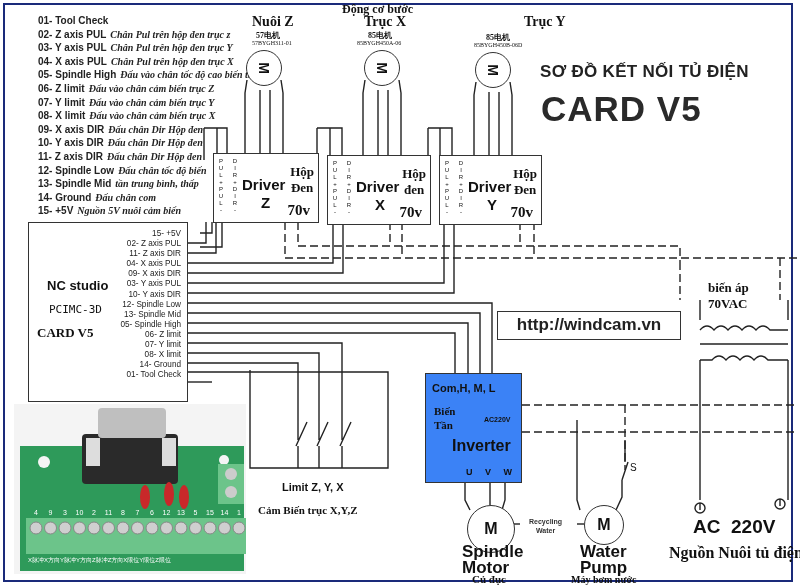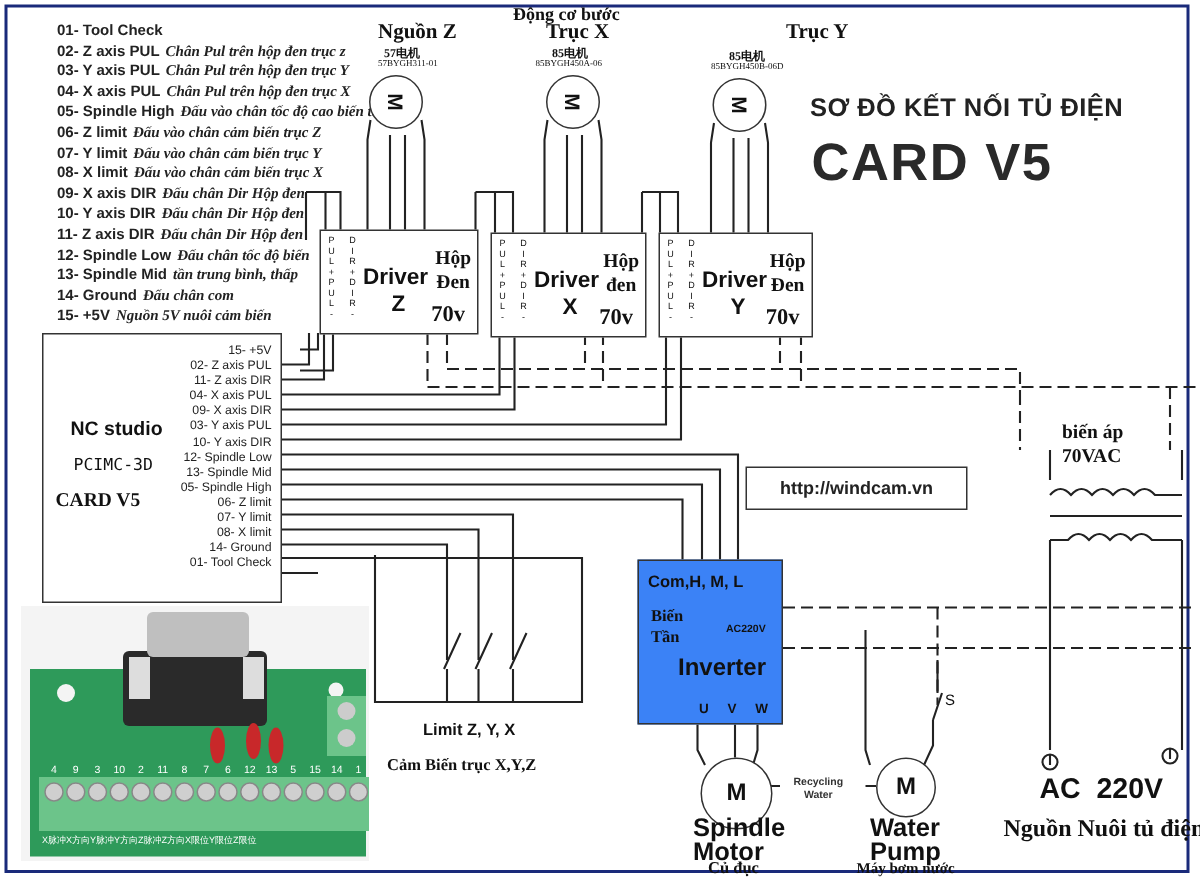--- a/index.html
+++ b/index.html
@@ -21,21 +21,21 @@
   .driver .daxis{position:absolute;left:47px;top:60px;font-weight:bold;font-size:15px;}
   .driver .hop{position:absolute;right:4px;top:22px;font-family:"Liberation Serif",serif;font-weight:bold;font-size:13px;line-height:16px;text-align:center;}
   .driver .volt{position:absolute;right:8px;top:62px;font-family:"Liberation Serif",serif;font-weight:bold;font-size:15px;}
   .driver .pins{position:absolute;left:3px;top:4px;font-size:6px;line-height:7px;width:8px;text-align:center;}
   .driver .pins2{position:absolute;left:17px;top:4px;font-size:6px;line-height:7px;width:8px;text-align:center;}
   .ncbox{position:absolute;left:28px;top:222px;width:160px;height:180px;border:1.5px solid #333;box-sizing:border-box;background:#fff;}
   .nc-title{position:absolute;left:18px;top:55px;font-weight:bold;font-size:13px;}
   .nc-sub{position:absolute;left:20px;top:80px;font-family:"DejaVu Sans Mono",monospace;font-size:11px;}
   .nc-card{position:absolute;left:8px;top:102px;font-family:"Liberation Serif",serif;font-weight:bold;font-size:13px;}
   .nc-pins{position:absolute;right:6px;top:6px;text-align:right;font-size:8.2px;line-height:10.1px;color:#222;}
-  .url-box{position:absolute;left:497px;top:311px;width:148px;height:29px;border:1.5px solid #333;box-sizing:border-box;font-weight:bold;font-size:12px;text-align:center;line-height:26px;color:#222;}
+  .url-box{position:absolute;left:497px;top:311px;width:184px;height:29px;border:1.5px solid #333;box-sizing:border-box;font-weight:bold;font-size:17px;text-align:center;line-height:26px;color:#222;}
   .inv{position:absolute;left:425px;top:373px;width:97px;height:110px;border:1.5px solid #333;background:#3b82f6;box-sizing:border-box;}
   .inv .com{position:absolute;left:6px;top:8px;font-weight:bold;font-size:11px;}
   .inv .bien{position:absolute;left:8px;top:30px;font-family:"Liberation Serif",serif;font-weight:bold;font-size:11px;line-height:14px;}
   .inv .ac{position:absolute;left:58px;top:42px;font-size:7px;font-weight:bold;}
   .inv .invl{position:absolute;left:26px;top:63px;font-weight:bold;font-size:16px;}
   .inv .uvw{position:absolute;left:40px;top:93px;font-weight:bold;font-size:9px;word-spacing:10px;}
   .m-circle{position:absolute;border:1.5px solid #333;border-radius:50%;background:#fff;text-align:center;font-weight:bold;}
   .blabel{font-weight:bold;font-size:17px;text-align:left;line-height:16px;}
   .serifb{font-family:"Liberation Serif",serif;font-weight:bold;}
   .pcb{position:absolute;left:14px;top:404px;width:232px;height:170px;background:#f4f4f4;}
@@ -136,21 +136,21 @@
   <div class="row"><span class="code">13- Spindle Mid</span><span class="desc">tần trung bình, thấp</span></div>
   <div class="row"><span class="code">14- Ground</span><span class="desc">Đấu chân com</span></div>
   <div class="row"><span class="code">15- +5V</span><span class="desc">Nguồn 5V nuôi cảm biến</span></div>
 </div>
 
 <div class="abs title1">SƠ ĐỒ KẾT NỐI TỦ ĐIỆN</div>
 <div class="abs title2">CARD V5</div>
 
 <div class="abs motor-head" style="left:342px;top:2px;">Động cơ bước</div>
 
-<div class="abs axis-label" style="left:252px;top:14px;">Nguồn Z</div>
+<div class="abs axis-label" style="left:252px;top:14px;">Nuôi Z</div>
 <div class="abs motor-type" style="left:256px;top:30px;">57电机</div>
 <div class="abs motor-model" style="left:252px;top:40px;">57BYGH311-01</div>
 <div class="m-circle" style="left:246px;top:50px;width:34px;height:34px;line-height:34px;font-size:14px;"><span style="display:inline-block;transform:rotate(90deg);">M</span></div>
 
 <div class="abs axis-label" style="left:364px;top:14px;">Trục X</div>
 <div class="abs motor-type" style="left:368px;top:30px;">85电机</div>
 <div class="abs motor-model" style="left:357px;top:40px;">85BYGH450A-06</div>
 <div class="m-circle" style="left:364px;top:50px;width:34px;height:34px;line-height:34px;font-size:14px;"><span style="display:inline-block;transform:rotate(90deg);">M</span></div>
 
 <div class="abs axis-label" style="left:484px;top:14px;margin-left:40px;">Trục Y</div>

